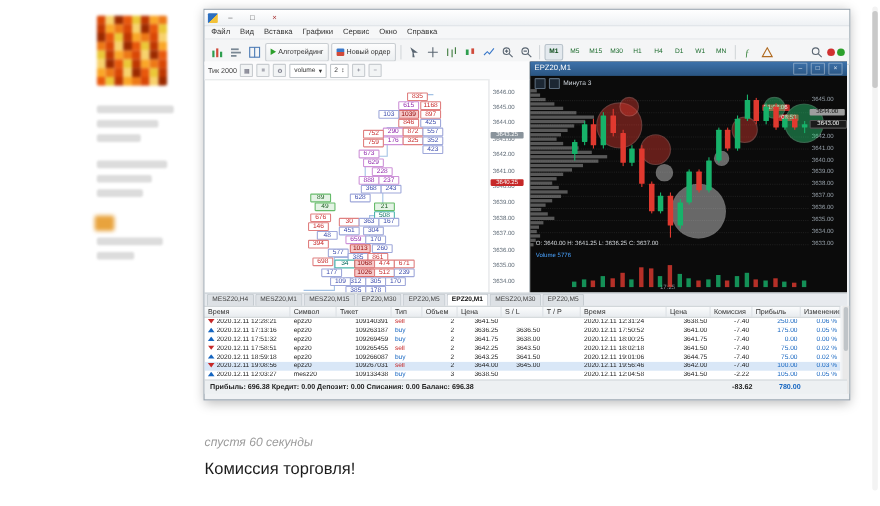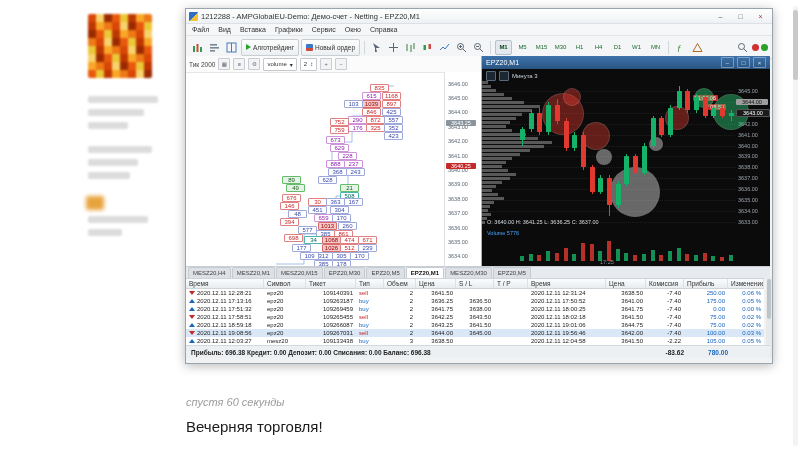--- a/index.html
+++ b/index.html
@@ -184,21 +184,20 @@
 <div class="redacted" style="left:88px;top:216px;width:60px;"></div>
 <div class="redacted" style="left:88px;top:229px;width:34px;"></div>
 
 <div class="page-scroll">
     <div class="thumb"></div>
   </div>
 
 <div class="mt-window">
   <div class="titlebar">
     <div class="app-icon"></div>
-    <div class="title-text">1212288 - AMPGlobalEU-Demo: Демо-счет - Netting - EPZ20,M1</div>
     <div class="winbtn">–</div>
     <div class="winbtn">□</div>
     <div class="winbtn close">×</div>
   </div>
   <div class="menubar" id="menubar">
       <span class="menu-item">Файл</span>
       <span class="menu-item">Вид</span>
       <span class="menu-item">Вставка</span>
       <span class="menu-item">Графики</span>
       <span class="menu-item">Сервис</span>
@@ -722,13 +721,13 @@
       <div class="thumb"></div>
     </div>
   <div class="tbl-totals">
     <span class="totals-summary">Прибыль: 696.38   Кредит: 0.00   Депозит: 0.00   Списания: 0.00   Баланс: 696.38</span>
     <span class="totals-comm">-83.62</span>
     <span class="totals-profit">780.00</span>
   </div>
 </div>
 
 <div class="elapsed">спустя 60 секунды</div>
-<div class="message">Вечерняя торговля!</div>
+<div class="message">Комиссия торговля!</div>
 
 </body></html>

